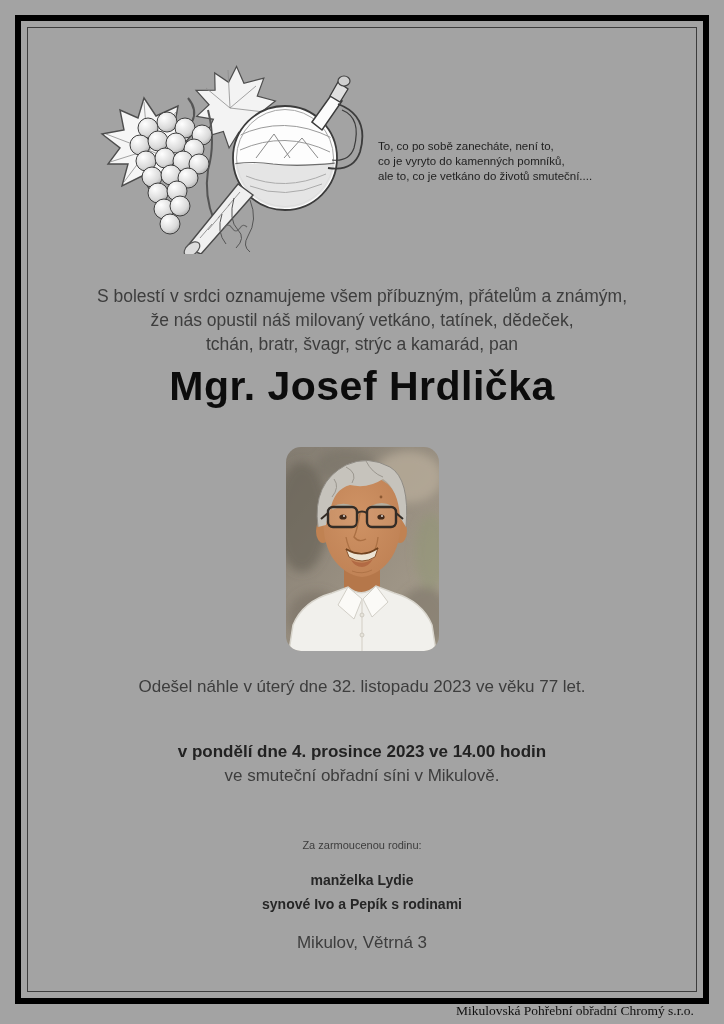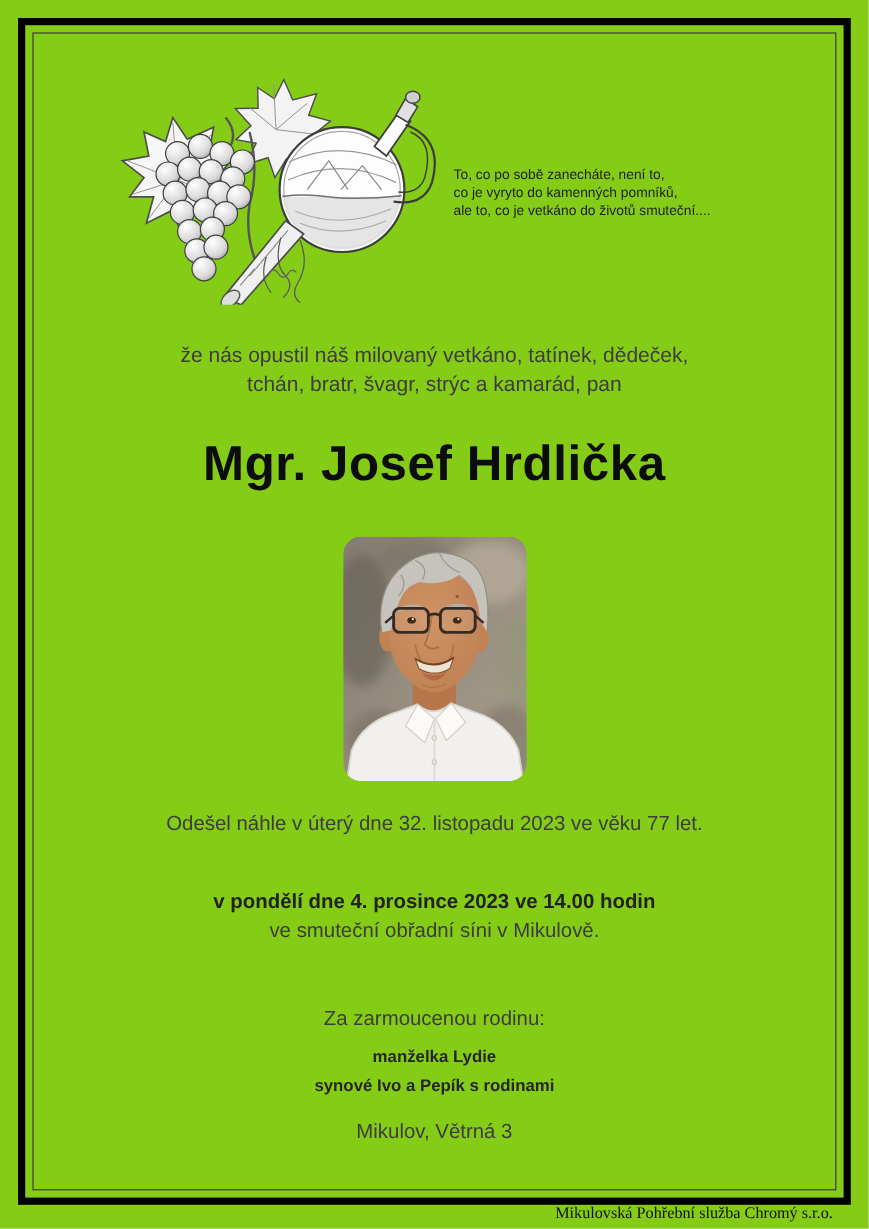--- a/index.html
+++ b/index.html
@@ -1,20 +1,20 @@
 <!DOCTYPE html>
 <html><head>
 <meta charset="utf-8">
 <style>
   html, body { margin: 0; padding: 0; background: #ffffff; }
   .page {
     position: relative;
     width: 724px;
     height: 1024px;
-    background: #84cc16;
+    background: #a3a3a3;
     font-family: "Liberation Sans", "DejaVu Sans", sans-serif;
     overflow: hidden;
   }
   .frame-outer {
     position: absolute;
     left: 15px; top: 15px; right: 15px; bottom: 20px;
     border: 6px solid #000000;
   }
   .frame-inner {
     position: absolute;
@@ -71,21 +71,21 @@
     font-size: 17px;
     line-height: 23.5px;
     color: #3d3d3d;
   }
   .farewell .bold-line {
     font-weight: 700;
     color: #222222;
   }
   .family-intro {
     top: 839px;
-    font-size: 17px;
+    font-size: 11px;
     color: #3d3d3d;
   }
   .family-members {
     top: 869px;
     font-size: 14px;
     line-height: 23.5px;
     font-weight: 700;
     color: #262626;
   }
   .address {
@@ -192,20 +192,21 @@
     </svg>
   </div>
 
   <div class="quote">
     <div>To, co po sobě zanecháte, není to,</div>
     <div>co je vyryto do kamenných pomníků,</div>
     <div>ale to, co je vetkáno do životů smuteční....</div>
   </div>
 
   <div class="centered announcement">
+    <div>S bolestí v srdci oznamujeme všem příbuzným, přátelům a známým,</div>
     <div>že nás opustil náš milovaný vetkáno, tatínek, dědeček,</div>
     <div>tchán, bratr, švagr, strýc a kamarád, pan</div>
   </div>
 
   <div class="centered name">Mgr. Josef Hrdlička</div>
 
   <div class="photo-wrap">
     <svg viewBox="0 0 153 204" width="153" height="204">
       <defs>
         <linearGradient id="pbg" x1="0" y1="0" x2="1" y2="1">
@@ -277,15 +278,15 @@
     <div>ve smuteční obřadní síni v Mikulově.</div>
   </div>
 
   <div class="centered family-intro">Za zarmoucenou rodinu:</div>
   <div class="centered family-members">
     <div>manželka Lydie</div>
     <div>synové Ivo a Pepík s rodinami</div>
   </div>
   <div class="centered address">Mikulov, Větrná 3</div>
 
-  <div class="footer">Mikulovská Pohřební služba Chromý s.r.o.</div>
+  <div class="footer">Mikulovská Pohřební obřadní Chromý s.r.o.</div>
 
 </div>
 
 </body></html>

